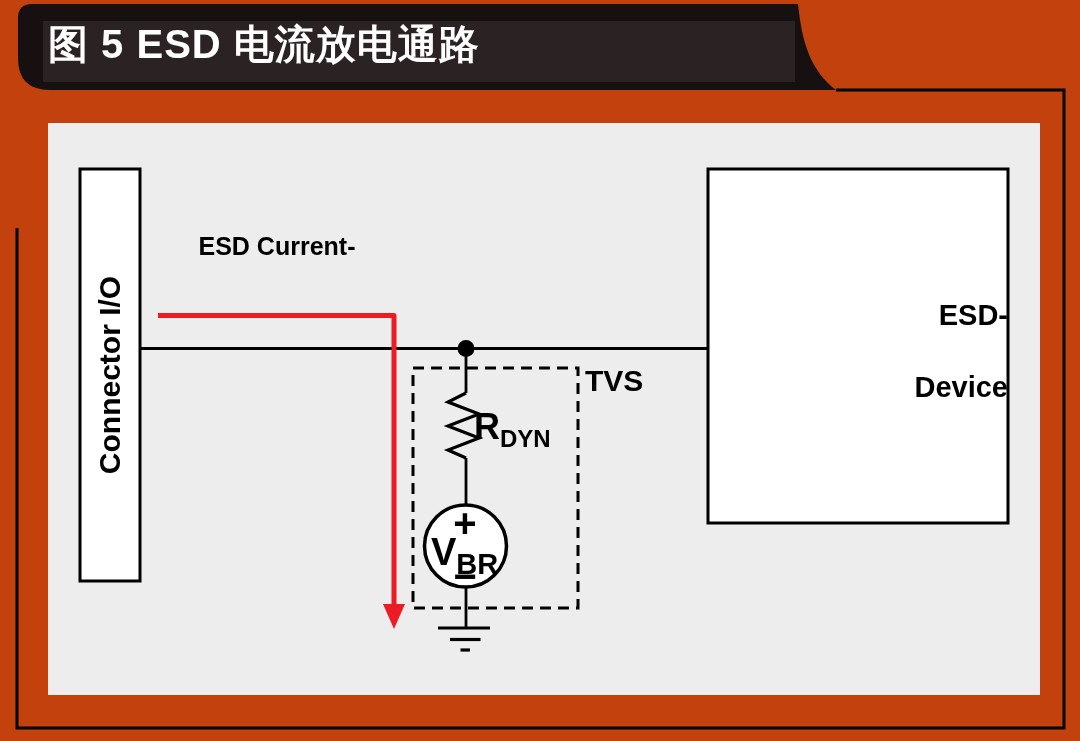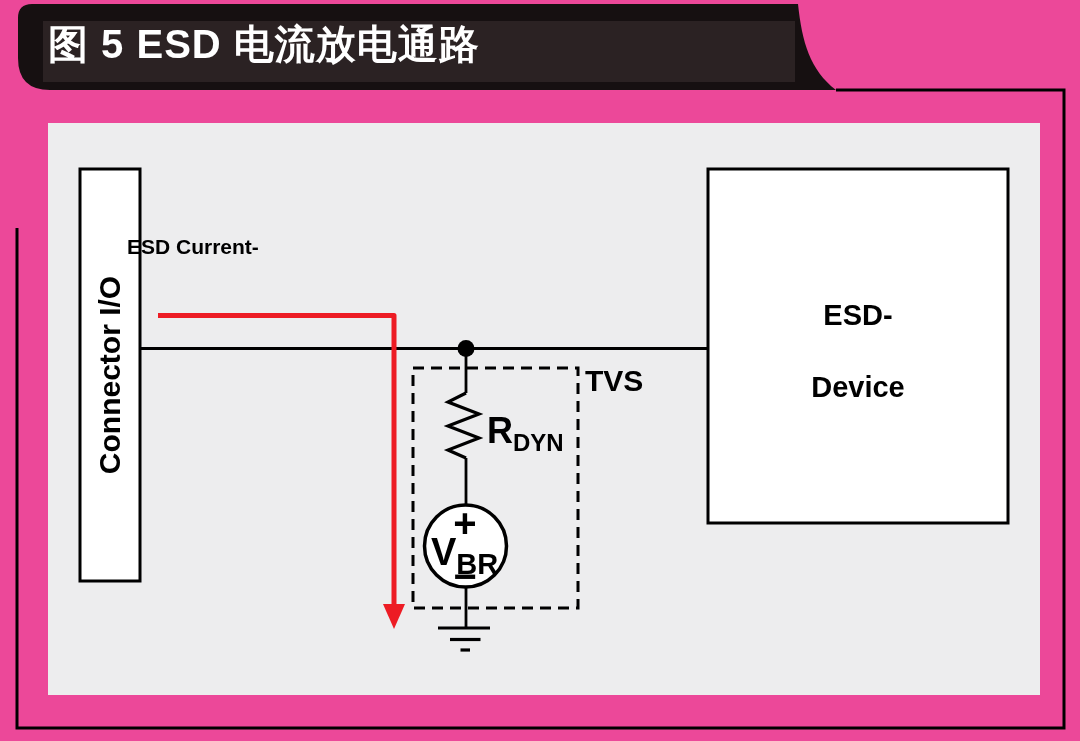--- a/index.html
+++ b/index.html
@@ -1,17 +1,17 @@
 <!DOCTYPE html>
 <html style="--path-red: #ed1c24; --panel-gray: #ededee; --tab-black: #161011; --tab-inner: #2b2223; --line-black: #000000; --text-white: #ffffff;"><head>
 <meta charset="utf-8">
 <style>
   html,body { margin:0; padding:0; background:#ffffff; }
   .stage {
-    position:relative; width:1080px; height:741px; background:#ec4899;
+    position:relative; width:1080px; height:741px; background:#c2410c;
     font-family:"Liberation Sans","DejaVu Sans",sans-serif;
     font-weight:bold; color:var(--line-black,#000000); overflow:hidden;
   }
   .stage svg { position:absolute; left:0; top:0; }
 
   
   .tab-outer   { fill:var(--tab-black,#161011); stroke:none; }
   .tab-inner   { fill:var(--tab-inner,#2b2223); stroke:none; }
   .frame       { fill:none; stroke:var(--line-black,#000); stroke-width:3; }
   .panel       { fill:var(--panel-gray,#ededee); stroke:none; }
@@ -28,32 +28,32 @@
   .label { position:absolute; line-height:1; white-space:nowrap; }
   .title-text {
     left:48px; top:24px; font-size:40px; line-height:40px;
     color:var(--text-white,#ffffff); letter-spacing:1px;
   }
   .connector-label {
     left:110px; top:375px; font-size:30px;
     transform:translate(-50%,-50%) rotate(-90deg);
   }
   .path-label {
-    left:127px; top:229px; width:300px; text-align:left;
-    font-size:21px; line-height:35px; white-space:normal;
+    left:127px; top:229px; width:300px; text-align:center;
+    font-size:25px; line-height:35px; white-space:normal;
   }
   .tvs-label { left:585px; top:366px; font-size:30px; }
-  .r-label   { left:487px; top:405px; font-size:36px; line-height:52px; }
+  .r-label   { left:474px; top:405px; font-size:36px; line-height:44px; }
   .sub       { font-size:24px; position:relative; top:8px; letter-spacing:0; }
   .vbr-label { left:431px; top:533px; font-size:38px; line-height:38px; }
   .vbr-label .sub { font-size:29px; top:9px; }
   .plus-sign  { left:465px; top:523px; font-size:40px; transform:translate(-50%,-50%); }
   .minus-sign { left:465px; top:576px; font-size:40px; transform:translate(-50%,-50%); }
   .device-label {
-    left:708px; top:297px; width:300px; text-align:center;
+    left:708px; top:297px; width:300px; text-align:right;
     font-size:29px; line-height:36px; white-space:normal;
   }
 </style>
 </head>
 <body>
 
 <div class="stage">
 
   <svg width="1080" height="741" viewBox="0 0 1080 741">
 

